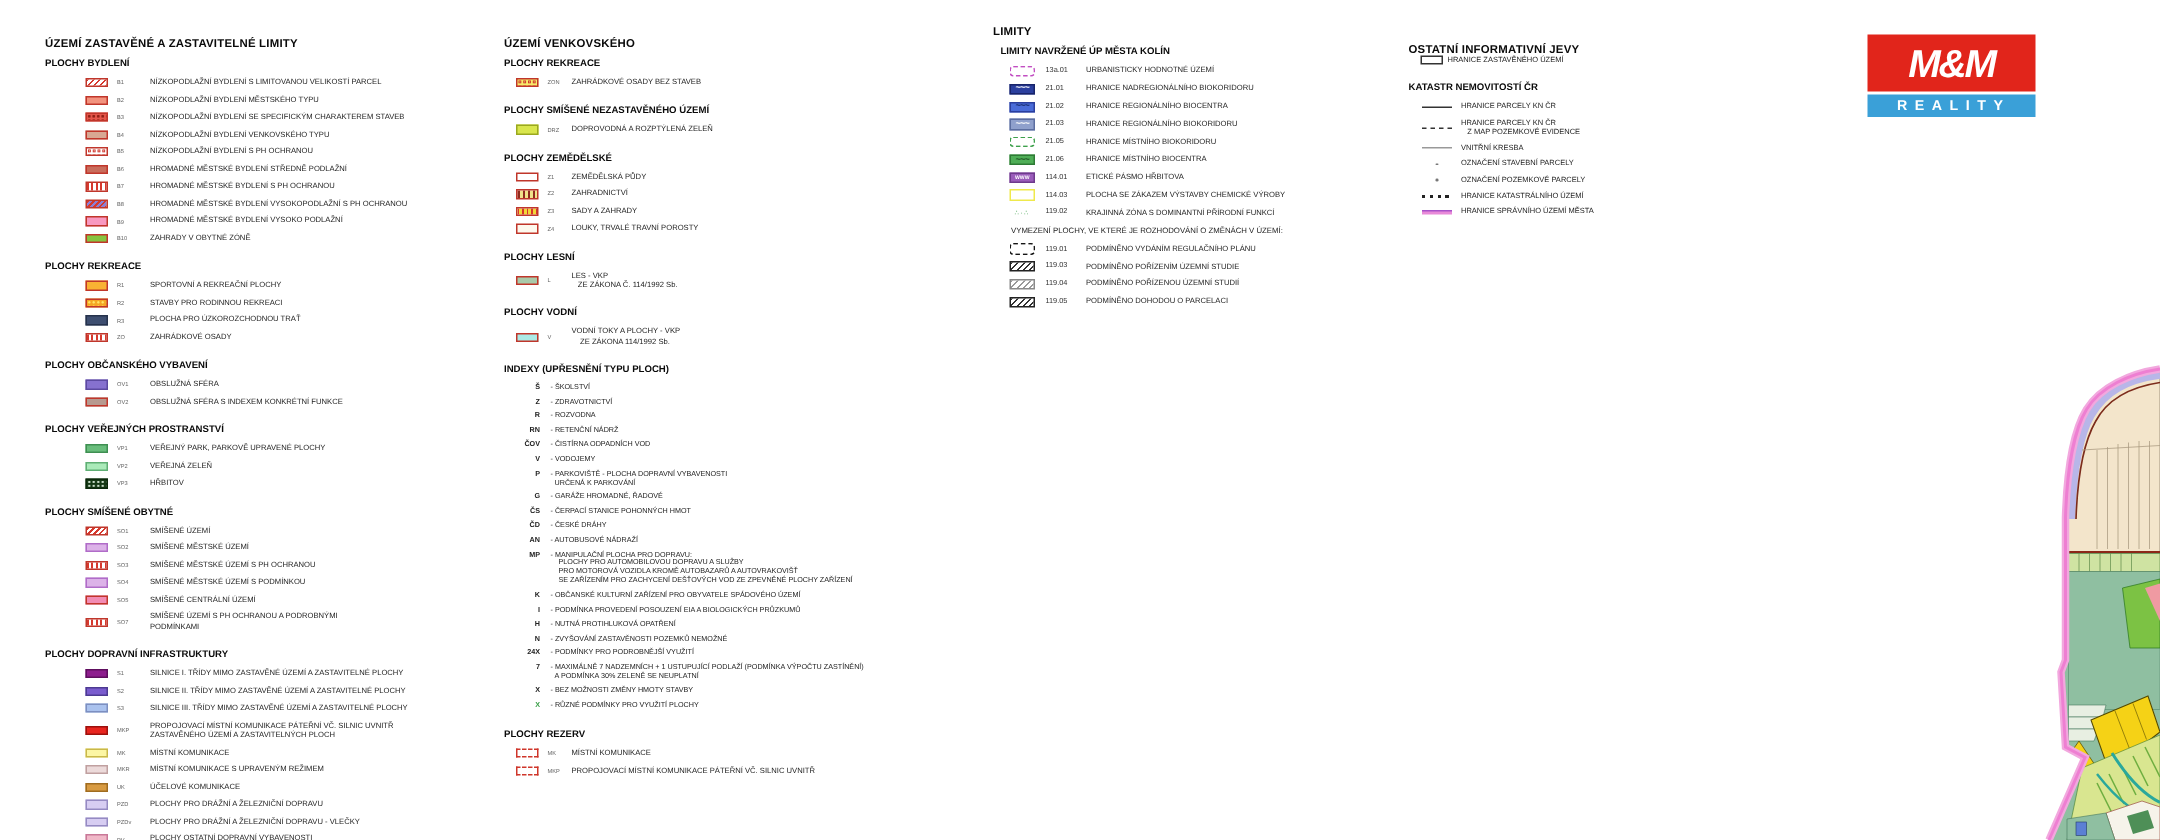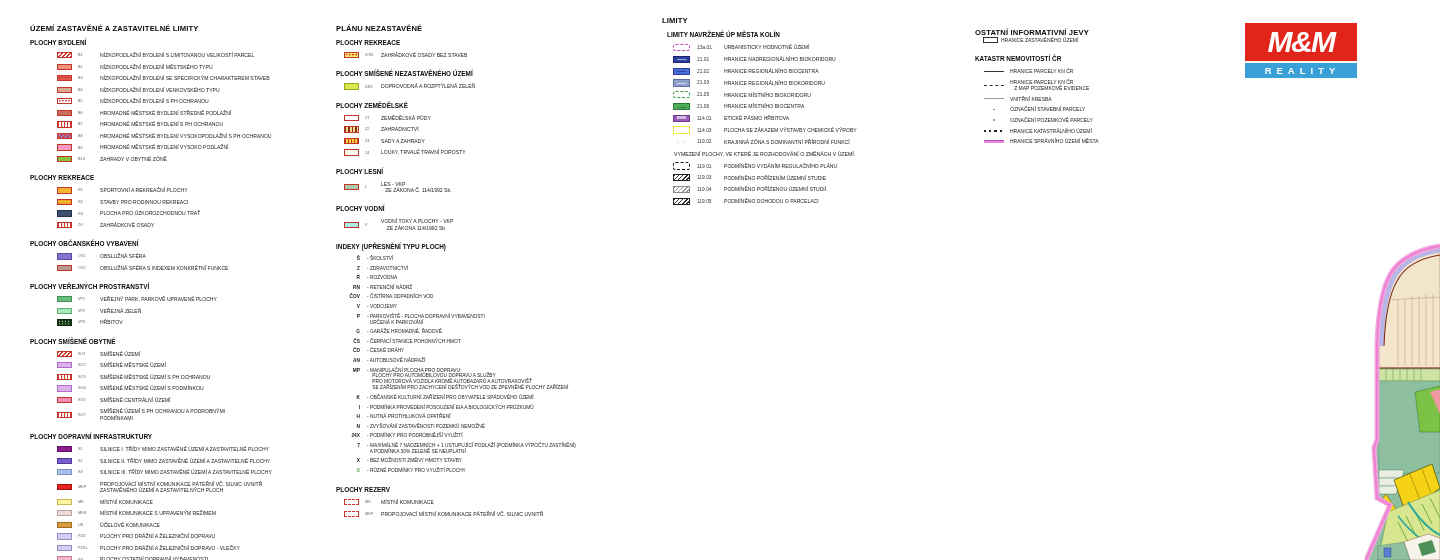--- a/index.html
+++ b/index.html
@@ -90,21 +90,21 @@
   
   .sw[class*="p-"]::after{position:absolute;inset:0;display:flex;align-items:center;justify-content:center;line-height:1}
   .p-wave-white::after{content:"~~~";color:#fff;font-size:6px;font-weight:bold;letter-spacing:-0.5px}
   .p-wave-navy::after{content:"~~~";color:#13235e;font-size:6px;font-weight:bold;letter-spacing:-0.5px}
   .p-wave-green::after{content:"~~~";color:#1c4f22;font-size:6px;font-weight:bold;letter-spacing:-0.5px}
   .p-www::after{content:"WWW";color:#fff;font-size:3.4px;font-weight:bold}
   .p-scatter::after{content:"\2234\00B7\2234";color:#3da04b;font-size:4.6px;letter-spacing:1px}
   
   .logo{position:absolute;left:1245px;top:23px;width:112px}
   .logo-top{height:38px;background:#e1251b;color:#fff;display:flex;align-items:center;justify-content:center;
-            font-weight:bold;font-style:italic;font-size:30px;letter-spacing:-1.5px}
+            font-weight:bold;font-style:italic;font-size:26px;letter-spacing:-1.5px}
   .logo-bottom{height:15px;margin-top:2px;background:#3aa0d8;color:#fff;display:flex;align-items:center;justify-content:center;
                font-weight:bold;font-size:9.5px;letter-spacing:5px;padding-left:3px}
   .map{position:absolute;left:1358px;top:242px}
 </style>
 </head>
 <body>
 
 <div class="col" id="col-0" style="left:30px;top:24px;width:302px">
     <div class="col-title">ÚZEMÍ ZASTAVĚNÉ A ZASTAVITELNÉ LIMITY</div>
     <div class="grp-h first">PLOCHY BYDLENÍ</div>
@@ -285,21 +285,21 @@
       <span class="code">PZDv</span>
       <span class="lbl">PLOCHY PRO DRÁŽNÍ A ŽELEZNIČNÍ DOPRAVU - VLEČKY</span>
     </div>
     <div class="row">
       <span class="sw sw-pv"></span>
       <span class="code">PV</span>
       <span class="lbl">PLOCHY OSTATNÍ DOPRAVNÍ VYBAVENOSTI</span>
     </div>
   </div>
 <div class="col" id="col-1" style="left:336px;top:24px;width:318px">
-    <div class="col-title">PLÁNU NEZASTAVĚNÉ</div>
+    <div class="col-title">ÚZEMÍ VENKOVSKÉHO</div>
     <div class="grp-h first">PLOCHY REKREACE</div>
     <div class="row">
       <span class="sw sw-zon"></span>
       <span class="code">ZON</span>
       <span class="lbl">ZAHRÁDKOVÉ OSADY BEZ STAVEB</span>
     </div>
     <div class="grp-h">PLOCHY SMÍŠENÉ NEZASTAVĚNÉHO ÚZEMÍ</div>
     <div class="row">
       <span class="sw sw-drz"></span>
       <span class="code">DRZ</span>
@@ -501,21 +501,21 @@
       <span class="sw sw-lim11904"></span>
       <span class="code">119.04</span>
       <span class="lbl">PODMÍNĚNO POŘÍZENOU ÚZEMNÍ STUDIÍ</span>
     </div>
     <div class="row">
       <span class="sw sw-lim11905"></span>
       <span class="code">119.05</span>
       <span class="lbl">PODMÍNĚNO DOHODOU O PARCELACI</span>
     </div>
   </div>
-<div class="col" id="col-3" style="left:975px;top:28px;width:245px">
+<div class="col" id="col-3" style="left:939px;top:28px;width:245px">
     <div class="col-title">OSTATNÍ INFORMATIVNÍ JEVY</div>
     <div class="row">
       <span class="sw sw-oth"></span>
       <span class="lbl">HRANICE ZASTAVĚNÉHO ÚZEMÍ</span>
     </div>
     <div class="grp-h">KATASTR NEMOVITOSTÍ ČR</div>
     <div class="row">
       <span class="line">
         <i class="li-solid"></i>
       </span>

